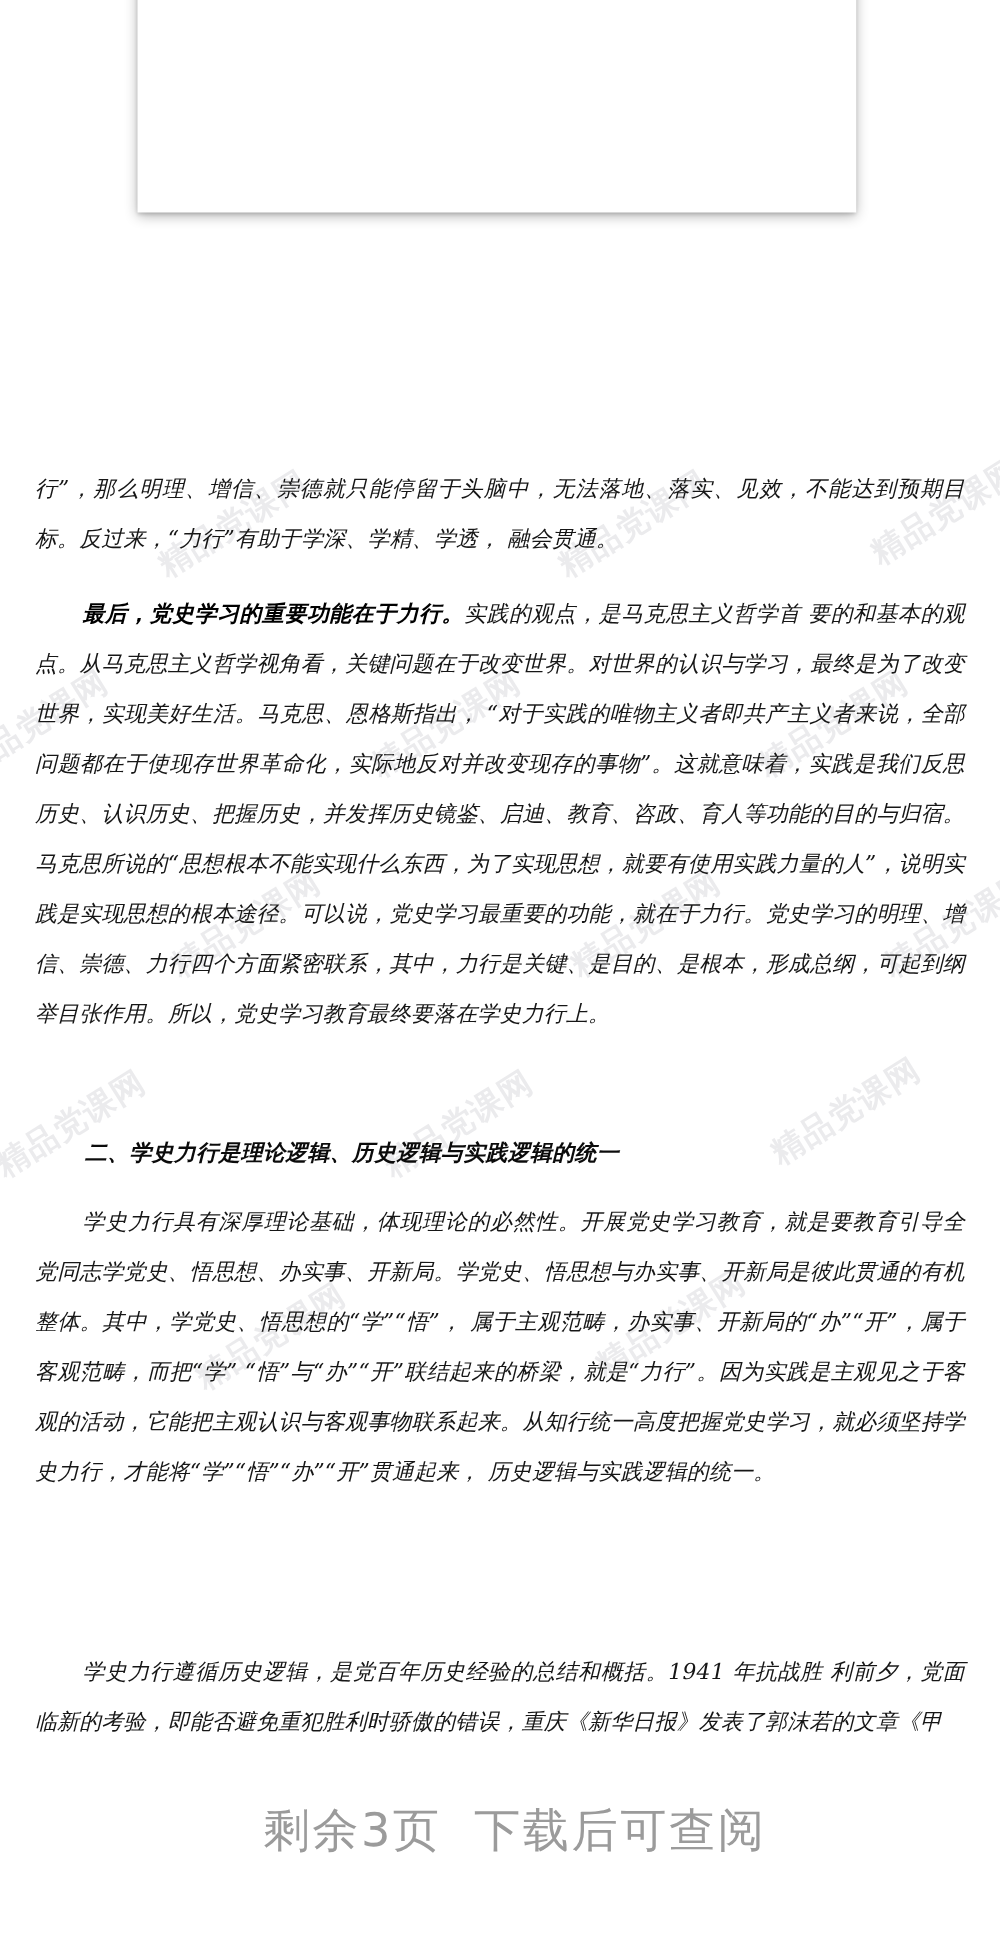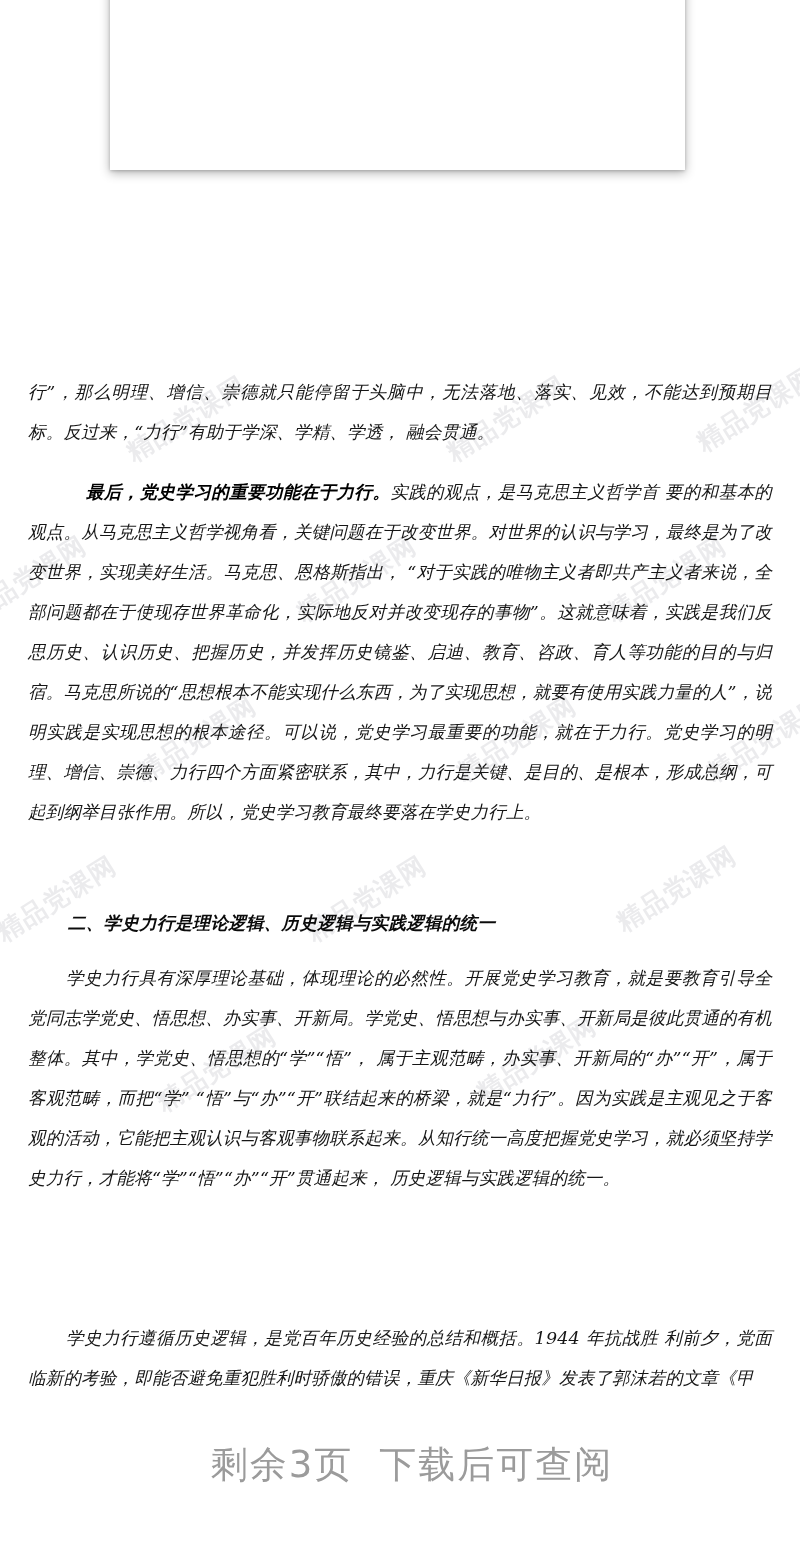--- a/index.html
+++ b/index.html
@@ -81,21 +81,20 @@
     color: #0b0b0b;
     font-weight: 700;
     font-style: italic;
     letter-spacing: 0.3px;
     text-indent: 40px;
     font-family: "DejaVu Serif", "Liberation Serif", serif;
   }
   .lead {
     font-weight: 700;
     color: #000000;
-    margin-left: 20px;
   }
   .indent {
     text-indent: 38px;
   }
 
   
   .footer-note {
     position: absolute;
     left: 0;
     top: 1440px;
@@ -141,19 +140,19 @@
 <div class="doc-body">
 
   <p class="para" style="top:354px;">行”，那么明理、增信、崇德就只能停留于头脑中，无法落地、落实、见效，不能达到预期目标。反过来，“力行”有助于学深、学精、学透， 融会贯通。</p>
 
   <p class="para indent" style="top:454px;"><span class="lead">最后，党史学习的重要功能在于力行。</span><span>实践的观点，是马克思主义哲学首 要的和基本的观点。从马克思主义哲学视角看，关键问题在于改变世界。对世界的认识与学习，最终是为了改变世界，实现美好生活。马克思、恩格斯指出， “对于实践的唯物主义者即共产主义者来说，全部问题都在于使现存世界革命化，实际地反对并改变现存的事物”。这就意味着，实践是我们反思历史、认识历史、把握历史，并发挥历史镜鉴、启迪、教育、咨政、育人等功能的目的与归宿。马克思所说的“思想根本不能实现什么东西，为了实现思想，就要有使用实践力量的人”，说明实践是实现思想的根本途径。可以说，党史学习最重要的功能，就在于力行。党史学习的明理、增信、崇德、力行四个方面紧密联系，其中，力行是关键、是目的、是根本，形成总纲，可起到纲举目张作用。所以，党史学习教育最终要落在学史力行上。</span></p>
 
   <h2 class="heading" style="top:888px;">二、学史力行是理论逻辑、历史逻辑与实践逻辑的统一</h2>
 
   <p class="para indent" style="top:940px;">学史力行具有深厚理论基础，体现理论的必然性。开展党史学习教育，就是要教育引导全党同志学党史、悟思想、办实事、开新局。学党史、悟思想与办实事、开新局是彼此贯通的有机整体。其中，学党史、悟思想的“学”“悟”， 属于主观范畴，办实事、开新局的“办”“开”，属于客观范畴，而把“学” “悟”与“办”“开”联结起来的桥梁，就是“力行”。因为实践是主观见之于客观的活动，它能把主观认识与客观事物联系起来。从知行统一高度把握党史学习，就必须坚持学史力行，才能将“学”“悟”“办”“开”贯通起来， 历史逻辑与实践逻辑的统一。</p>
 
-  <p class="para indent" style="top:1300px;">学史力行遵循历史逻辑，是党百年历史经验的总结和概括。1944 年抗战胜 利前夕，党面临新的考验，即能否避免重犯胜利时骄傲的错误，重庆《新华日报》发表了郭沫若的文章《甲</p>
+  <p class="para indent" style="top:1300px;">学史力行遵循历史逻辑，是党百年历史经验的总结和概括。1941 年抗战胜 利前夕，党面临新的考验，即能否避免重犯胜利时骄傲的错误，重庆《新华日报》发表了郭沫若的文章《甲</p>
 
 </div>
 
 <div class="footer-note">
   <span>剩余3页</span><span class="footer-gap"></span><span>下载后可查阅</span>
 </div>
 
 </body></html>

